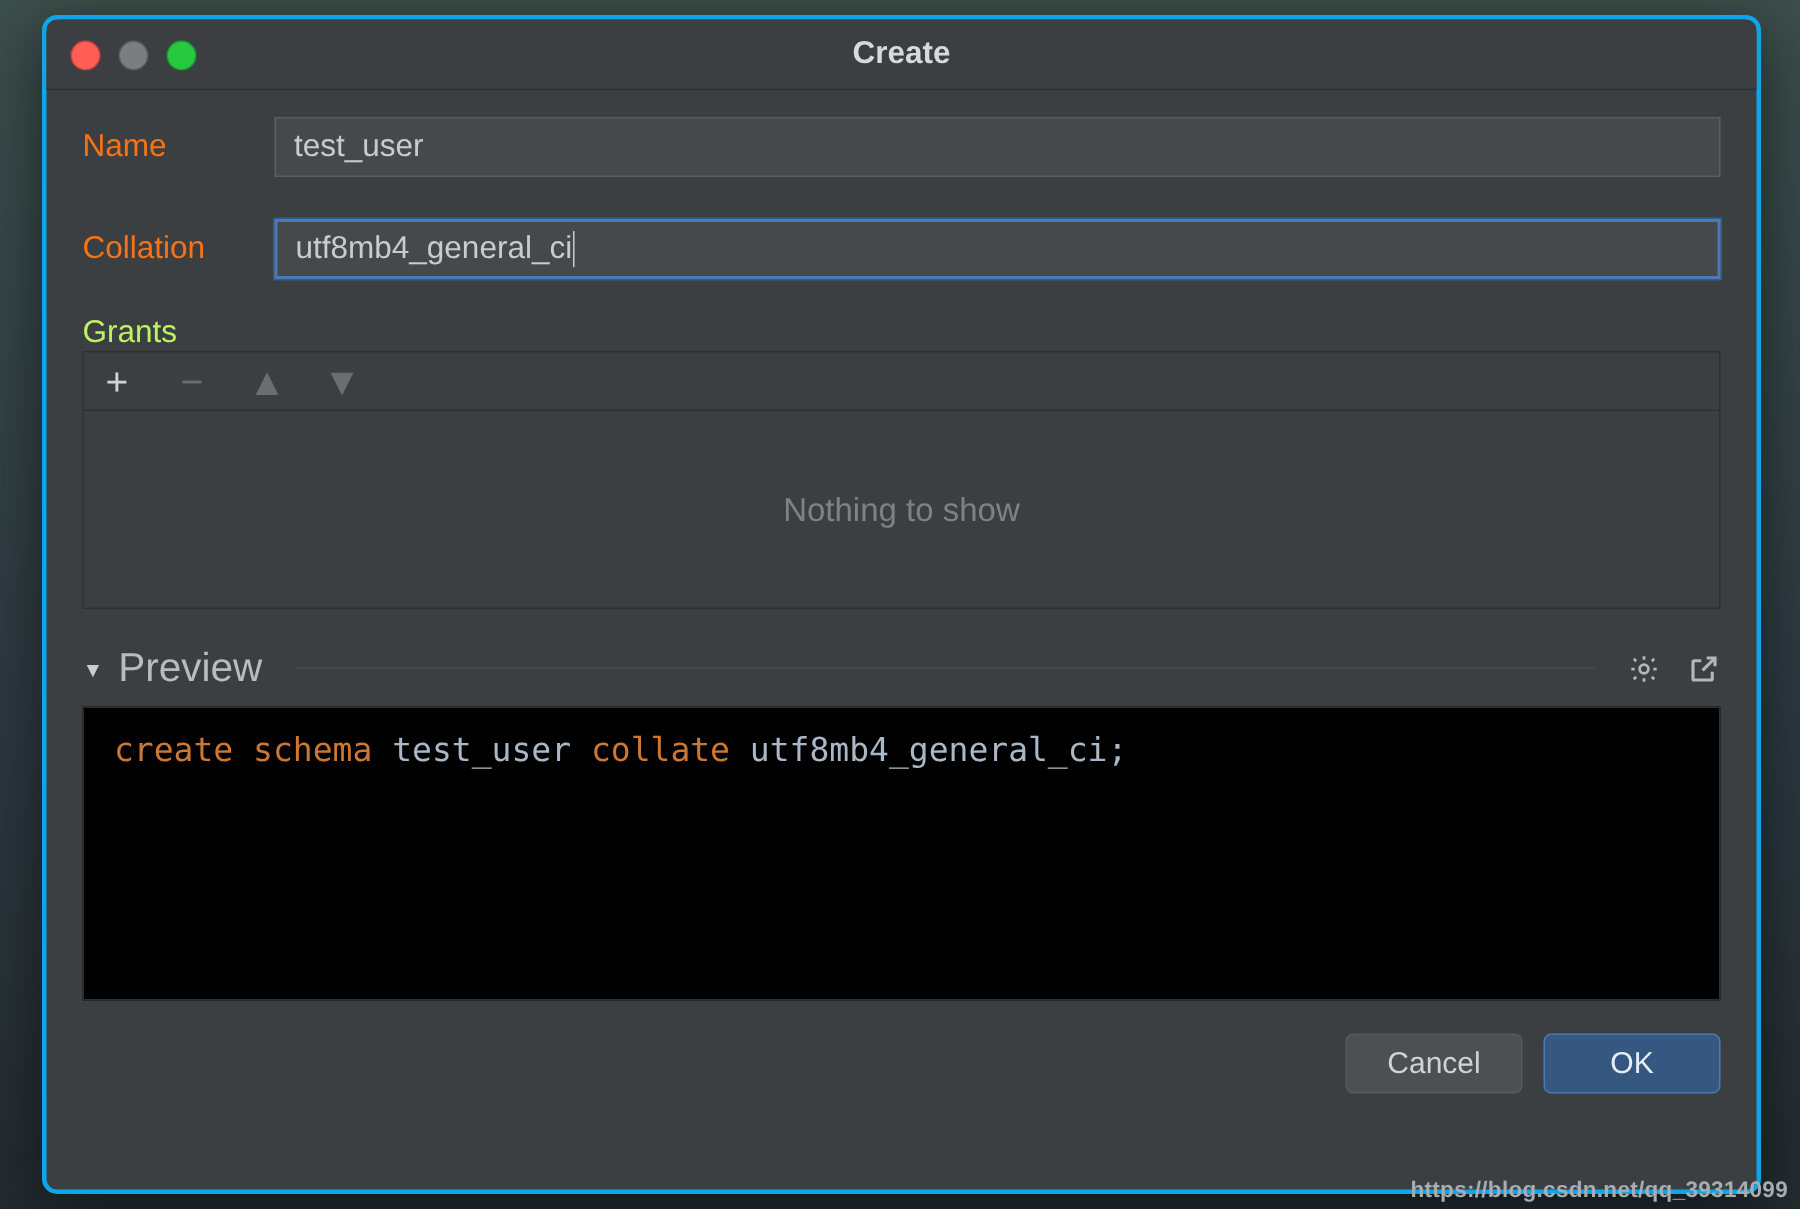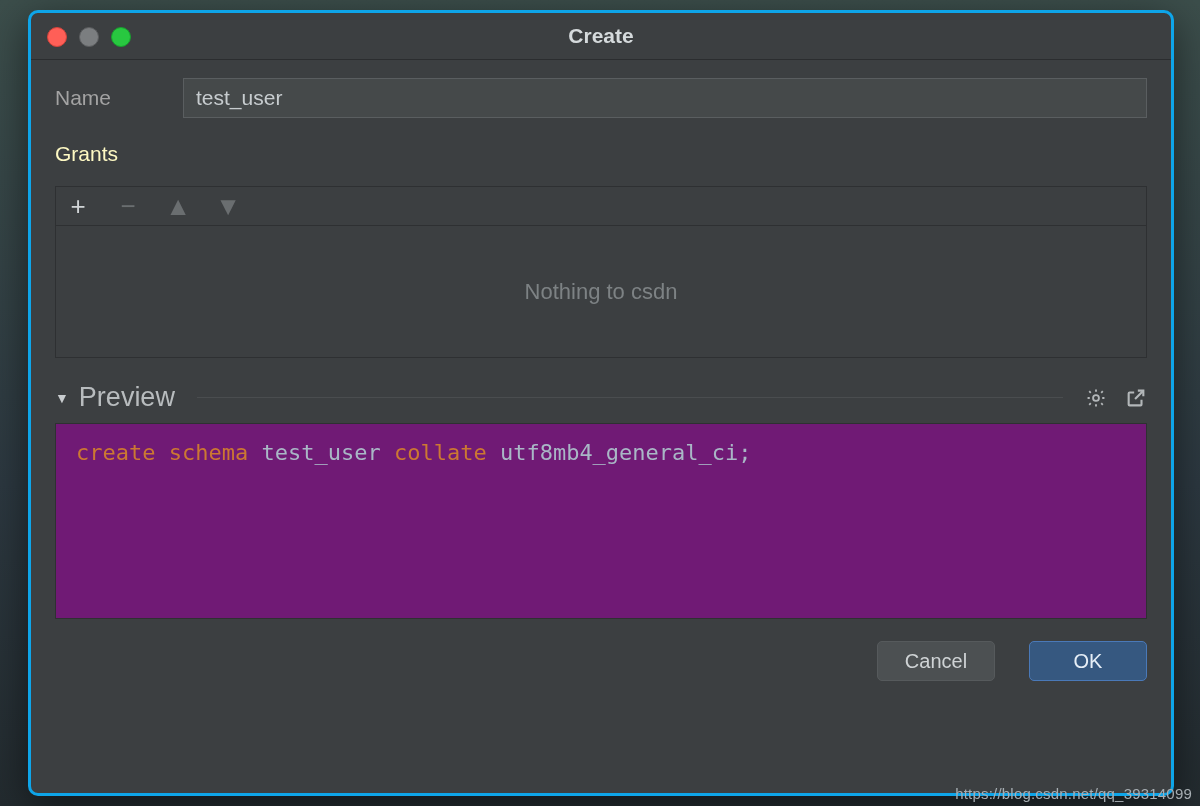--- a/index.html
+++ b/index.html
@@ -65,43 +65,43 @@
     display:flex;
     flex-direction:column;
   }
   .form-row {
     display:flex;
     align-items:center;
     margin-bottom:28px;
   }
   .form-label {
     width: 128px;
-    color:#a3a3a3;
+    color:#f97316;
     font-size:21px;
   }
   .text-input {
     flex:1;
     height:40px;
     background:#45494a;
     border:1px solid #5a5e60;
     color:#c7cccf;
     font-size:21px;
     padding: 0 12px;
     font-family:inherit;
     box-sizing:border-box;
   }
   .text-input.focused {
     border:2px solid #4a79b8;
     box-shadow: 0 0 0 1px #2f5c95;
   }
   .section-label {
-    color:#fef9c3;
+    color:#bef264;
     font-size:21px;
     margin-top:-4px;
-    margin-bottom:20px;
+    margin-bottom:0;
   }
   .grants-panel {
     border:1px solid #2e3032;
     background:#3c3f41;
     height:170px;
     display:flex;
     flex-direction:column;
     margin-bottom:24px;
   }
   .grants-toolbar {
@@ -152,21 +152,21 @@
     margin: 0 12px;
   }
   .preview-icons {
     display:flex;
     gap:18px;
     color:#b3b7b9;
   }
   .icon-svg { width:22px; height:22px; display:block; }
   .sql-box {
     border:1px solid #2e3032;
-    background:#701a75;
+    background:#000000;
     height:196px;
     padding:12px 20px;
     font-family: "Menlo","Consolas",monospace;
     font-size:22px;
     line-height:1.5;
     color:#a9b7c6;
     box-sizing:border-box;
   }
   .kw { color:#cc7832; }
   .id { color:#a9b7c6; }
@@ -186,29 +186,29 @@
     justify-content:center;
     border:1px solid #565a5c;
     background:#4c5052;
     color:#cfd3d5;
     box-sizing:border-box;
   }
   .btn.primary {
     background:#365880;
     border:1px solid #4a79b8;
     color:#e6eef6;
-    margin-left:20px;
   }
   .watermark {
     position:absolute;
     right:8px;
     bottom:4px;
     color:#a7aeb3;
     font-size:15px;
     letter-spacing:.2px;
+    font-weight:bold;
   }
   .cursor {
     display:inline-block;
     width:1px;
     height:24px;
     background:#c7cccf;
     vertical-align:middle;
     margin-left:1px;
   }
 </style>
@@ -228,31 +228,38 @@
     <div class="title">Create</div>
   </div>
 
   <div class="body">
 
     <div class="form-row">
       <div class="form-label">Name</div>
       <input class="text-input" type="text" value="test_user" style="">
     </div>
 
+    <div class="form-row">
+      <div class="form-label">Collation</div>
+      <div class="text-input focused" style="display:flex;align-items:center;">
+        <span>utf8mb4_general_ci</span>
+        <span class="cursor"></span>
+      </div>
+    </div>
 
     <div class="section-label">Grants</div>
 
     <div class="grants-panel">
       <div class="grants-toolbar">
         <div class="tb-btn enabled">+</div>
         <div class="tb-btn disabled">−</div>
         <div class="tb-btn disabled">▲</div>
         <div class="tb-btn disabled">▼</div>
       </div>
-      <div class="grants-empty">Nothing to csdn</div>
+      <div class="grants-empty">Nothing to show</div>
     </div>
 
     <div class="preview-header">
       <span class="chev">▼</span>
       <span class="label">Preview</span>
       <div class="line"></div>
       <div class="preview-icons">
         <span>
           <svg class="icon-svg" viewBox="0 0 24 24" fill="none" stroke="currentColor" stroke-width="2">
             <circle cx="12" cy="12" r="3.2"></circle>

